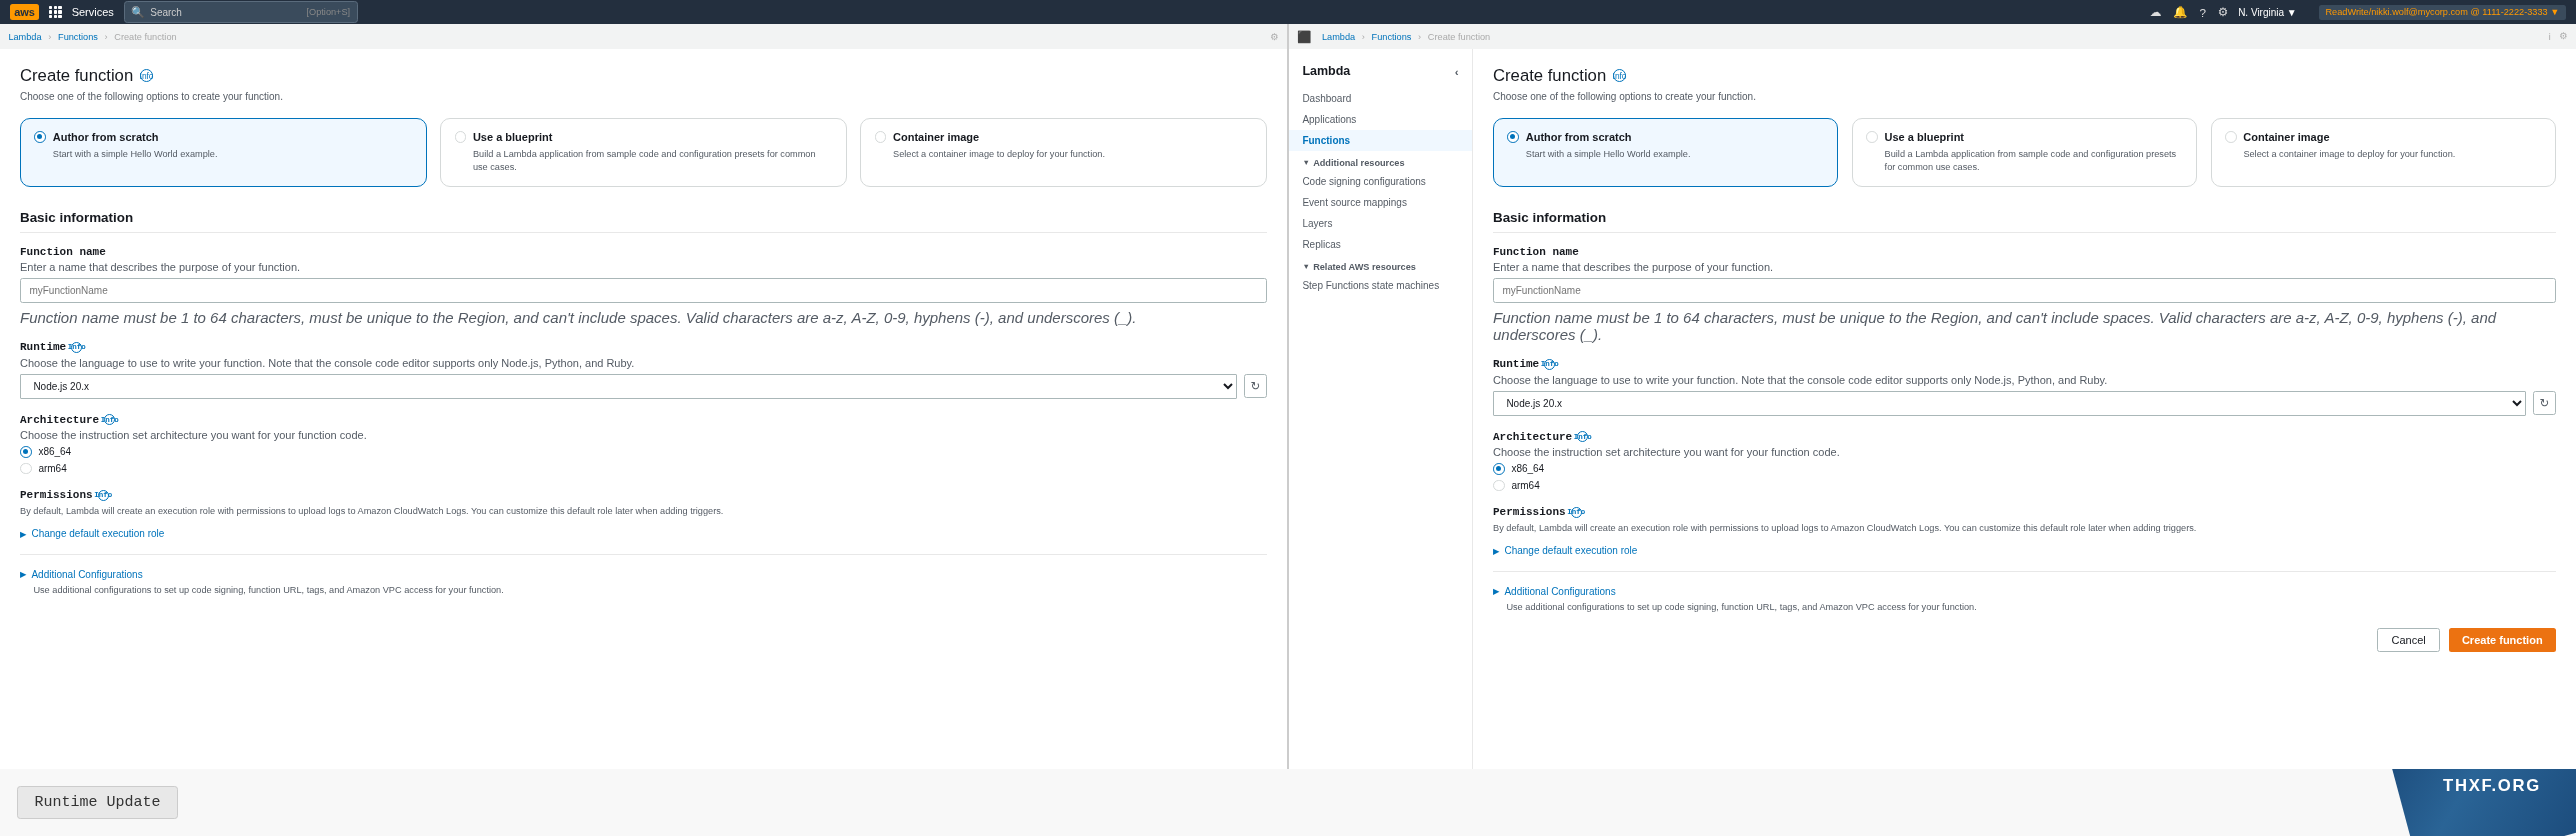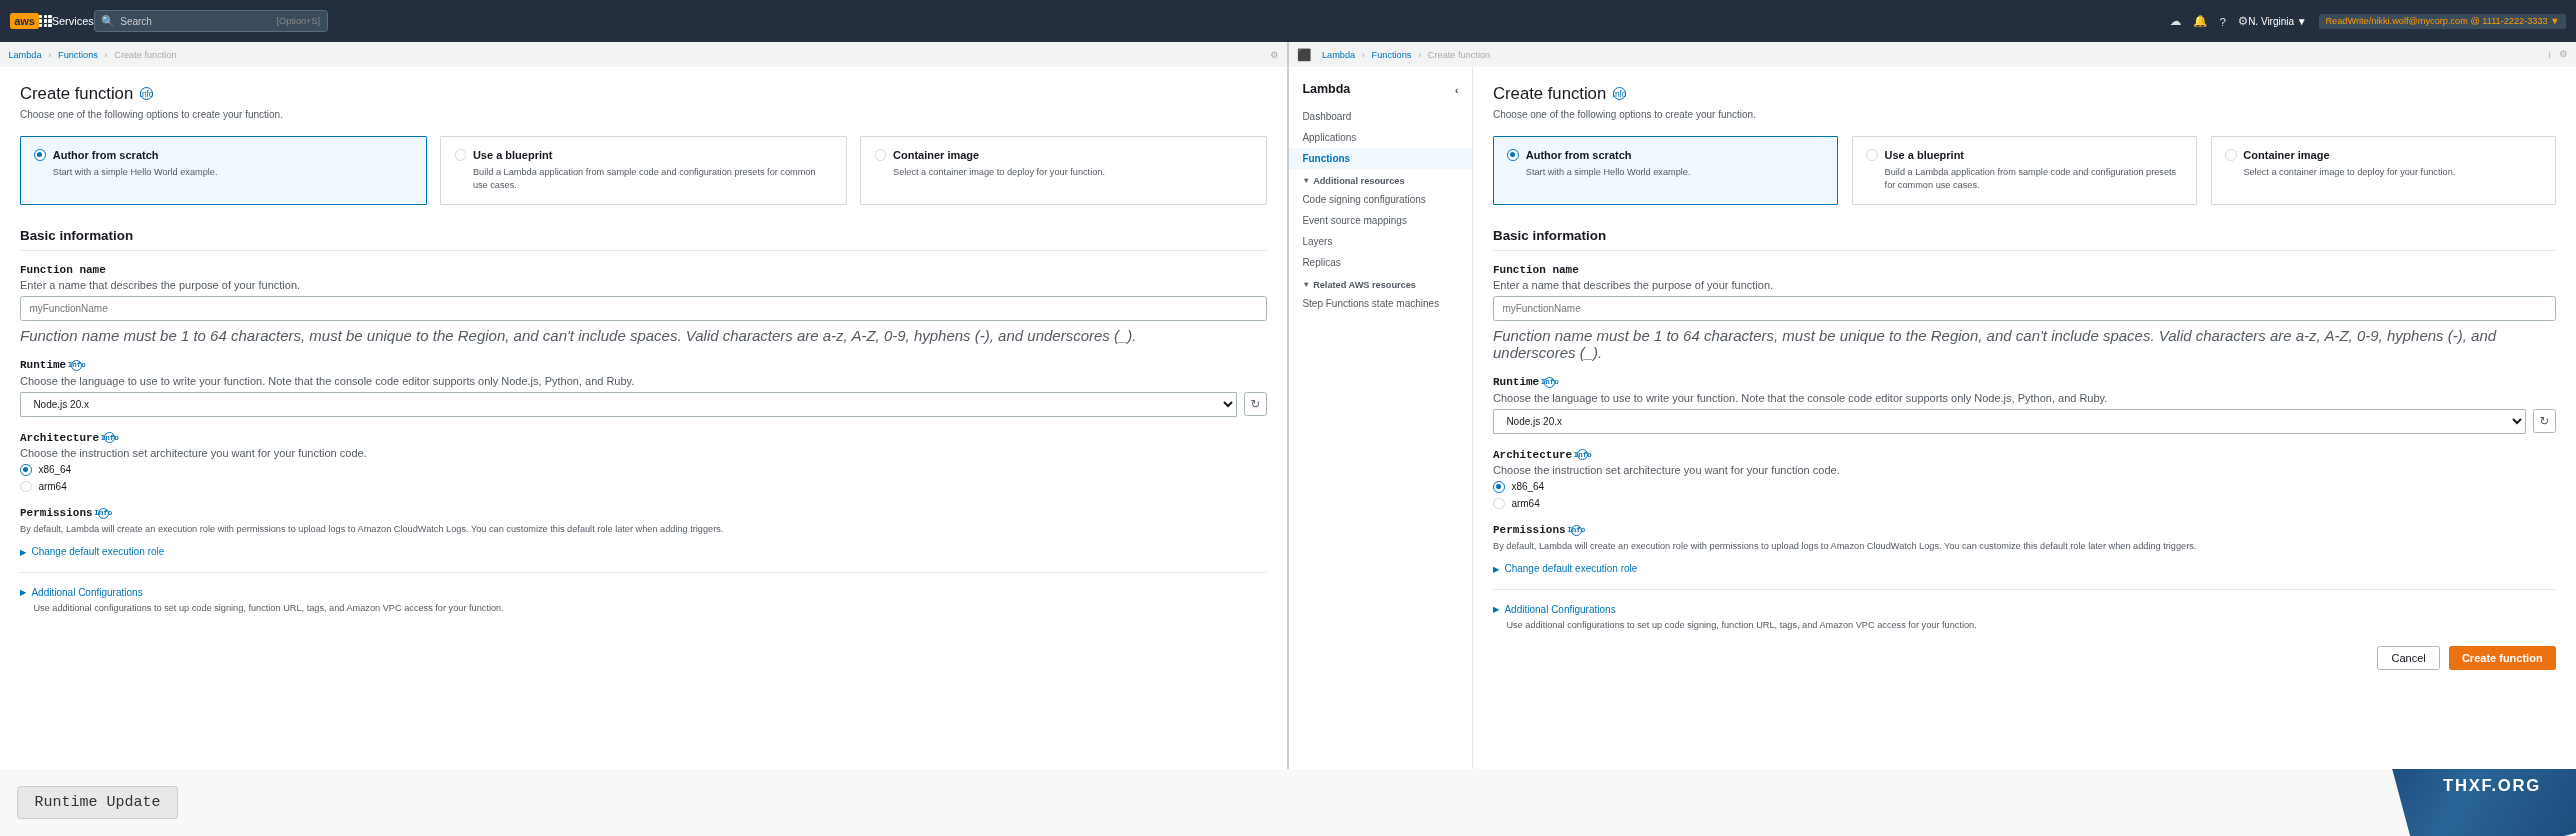--- a/index.html
+++ b/index.html
@@ -1,19 +1,19 @@
 <!DOCTYPE html>
 <html style="font-size:13.4px"><head>
   <meta charset="utf-8">
   <style>
     * { box-sizing: border-box; margin: 0; padding: 0; }
     body { font-family: -apple-system, BlinkMacSystemFont, 'Segoe UI', Arial, sans-serif; font-size: 10px; background: #f0f0f0; width: 2576px; height: 836px; overflow: hidden; display: flex; flex-direction: column; }
 
     
-    .top-nav { background: #232f3e; height: 42px; display: flex; align-items: center; padding: 0 10px; gap: 0; flex-shrink: 0; }
+    .top-nav { background: #232f3e; height: 24px; display: flex; align-items: center; padding: 0 10px; gap: 10px; flex-shrink: 0; }
     .aws-logo { background: #ff9900; color: #232f3e; font-weight: 900; font-size: 11px; padding: 1.7px 4.2px; border-radius: 2.5px; }
     .nav-services { display: flex; align-items: center; gap: 3.3px; color: #fff; font-size: 11px; cursor: pointer; }
     .nav-search { background: #3a4b5c; border: 0.8px solid #5a6b7c; border-radius: 3.3px; height: 22px; display: flex; align-items: center; padding: 0 6.7px; color: #aaa; font-size: 10px; width: 234px; gap: 5px; }
     .nav-search-text { color: #ccc; font-size: 10px; }
     .nav-shortcut { color: #888; font-size: 9.2px; margin-left: auto; }
     .nav-icons { display: flex; align-items: center; gap: 11.7px; margin-left: auto; color: #ddd; font-size: 11.7px; }
     .nav-region { color: #fff; font-size: 10px; display: flex; align-items: center; gap: 2.5px; }
     .nav-account { color: #ff9900; font-size: 9.2px; background: #3a4b5c; padding: 2.5px 6.7px; border-radius: 2.5px; margin-left: 12px; }
 
     
@@ -34,21 +34,21 @@
     .left-panel .panel-nav a { color: #0073bb; }
     .left-panel .panel-body { background: #fff; padding: 16.7px 20px; flex-direction: column; }
 
     .page-title-row { display: flex; align-items: center; gap: 6.7px; margin-bottom: 5px; }
     .page-title { font-size: 16.7px; font-weight: 400; color: #16191f; }
     .info-badge { display: inline-flex; align-items: center; justify-content: center; width: 13.4px; height: 13.4px; border-radius: 50%; border: 0.8px solid #0073bb; color: #0073bb; font-size: 8.4px; cursor: pointer; }
     .page-subtitle { font-size: 10px; color: #545b64; margin-bottom: 16.7px; }
 
     
     .option-cards { display: flex; gap: 13.4px; margin-bottom: 23.4px; }
-    .option-card { border: 0.8px solid #d5d9d9; border-radius: 1px; padding: 11.7px 13.4px; flex: 1; cursor: pointer; position: relative; background: #fff; }
+    .option-card { border: 0.8px solid #d5d9d9; border-radius: 10px; padding: 11.7px 13.4px; flex: 1; cursor: pointer; position: relative; background: #fff; }
     .option-card.selected { border: 1.7px solid #0073bb; background: #f0f8ff; }
     .option-card-header { display: flex; align-items: center; gap: 6.7px; margin-bottom: 5px; }
     .radio-circle { width: 11.7px; height: 11.7px; border-radius: 50%; border: 1.7px solid #d5d9d9; background: #fff; flex-shrink: 0; }
     .radio-circle.selected { border: 1.7px solid #0073bb; background: #fff; position: relative; }
     .radio-circle.selected::after { content: ''; position: absolute; top: 1.7px; left: 1.7px; width: 5px; height: 5px; border-radius: 50%; background: #0073bb; }
     .option-card-title { font-size: 11px; font-weight: 600; color: #16191f; }
     .option-card-desc { font-size: 9.2px; color: #545b64; line-height: 1.4; margin-left: 18.4px; }
 
     
     .section-title { font-size: 13.4px; font-weight: 600; color: #16191f; margin-bottom: 13.4px; border-bottom: 0.8px solid #e8e8e8; padding-bottom: 6.7px; }

